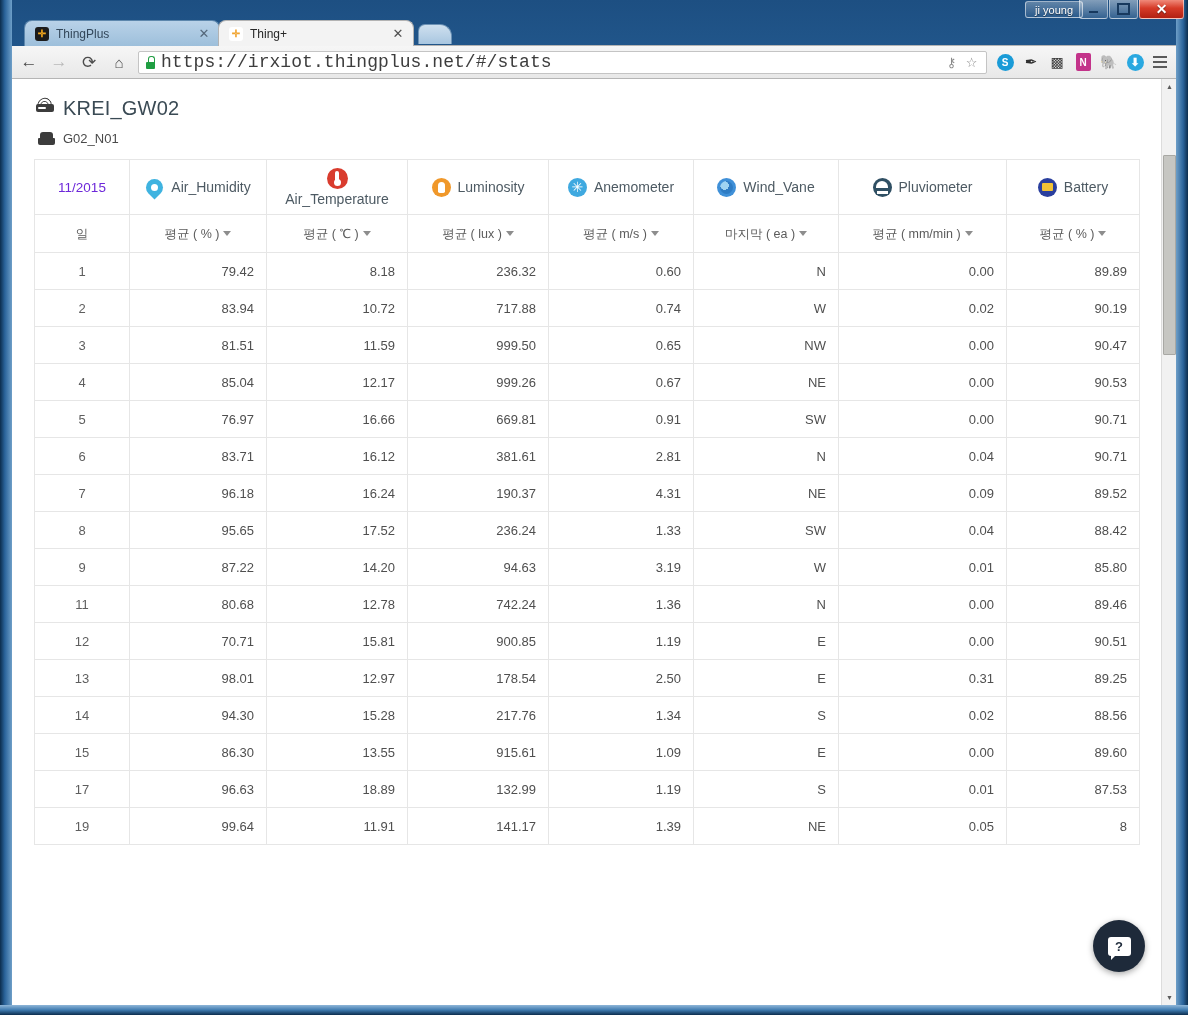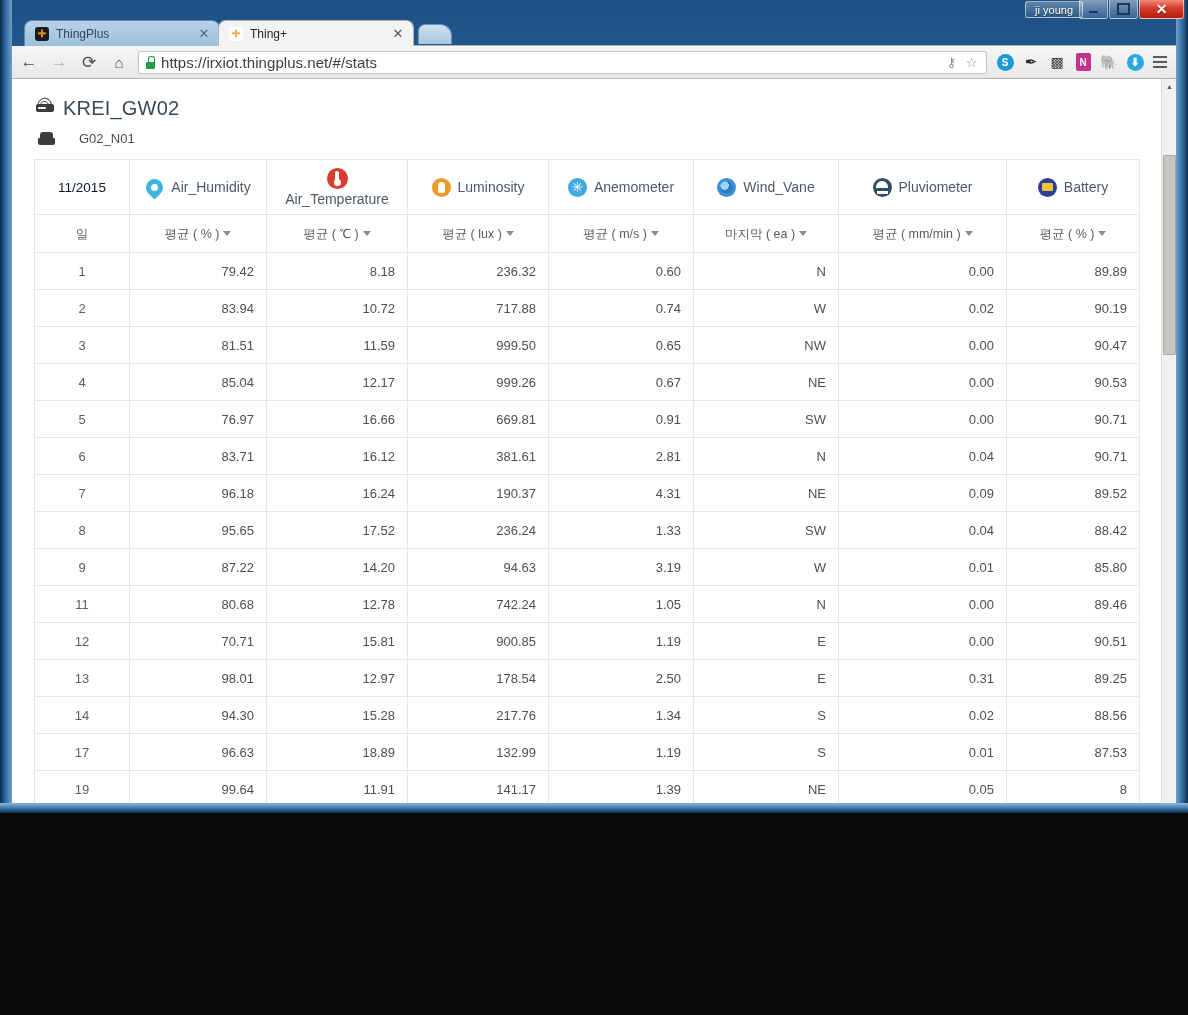--- a/index.html
+++ b/index.html
@@ -6,21 +6,21 @@
   html, body {
     width: 1188px; height: 1015px;
     overflow: hidden;
     font-family: "Liberation Sans", sans-serif;
     background: #0a0a0a;
   }
 
   
   .window {
     position: relative;
-    width: 1188px; height: 813px;
+    width: 1188px; height: 1015px;
     background: linear-gradient(180deg,#1d4f82 0%, #2f6ea8 22%, #74a6cd 52%, #a8c9e2 78%, #cfe0ee 100%);
     overflow: hidden;
     padding-left: 40px;
   }
   .glass-edge-l { position:absolute; left:0; top:0; width:12px; height:1015px;
     background: linear-gradient(90deg,#0c2d4d 0%, #2a639a 40%, #6e9fc8 100%); }
   .glass-edge-r { position:absolute; right:0; top:0; width:12px; height:1015px;
     background: linear-gradient(270deg,#0c2d4d 0%, #2a639a 40%, #6e9fc8 100%); }
   .glass-edge-b { position:absolute; left:0; bottom:0; width:1188px; height:10px;
     background: linear-gradient(0deg,#0c2d4d 0%, #3f7bb0 50%, #8fb6d8 100%); }
@@ -116,21 +116,21 @@
     background:#ffffff; border:1px solid #c4c4c4; border-radius:2px;
     display:flex; align-items:center; padding:0 4px;
   }
   .lock {
     width:11px; height:13px; flex:none; margin:0 5px 0 2px; position:relative;
   }
   .lock::before { content:""; position:absolute; left:1px; bottom:0; width:9px; height:7px;
     background:#1f9e42; border-radius:1px; }
   .lock::after { content:""; position:absolute; left:3px; top:0; width:5px; height:6px;
     border:1.6px solid #1f9e42; border-bottom:none; border-radius:3px 3px 0 0; }
-  .url { font-size:15px; color:#3d3d3d; white-space:nowrap; letter-spacing:0.05px; }
+  .url { font-size:18px; color:#3d3d3d; white-space:nowrap; letter-spacing:0.05px;font-family:Liberation Mono, monospace; }
   .omni-right { display:flex; align-items:center; margin-left:auto; padding-right:2px; }
   .omni-ic { width:17px; height:17px; margin-left:3px; display:flex; align-items:center;
     justify-content:center; font-size:13px; color:#8a8a8a; }
   .ext-bar { display:flex; align-items:center; padding-right:3px; }
   .ext {
     width:24px; height:24px; margin-left:2px; flex:none;
     display:flex; align-items:center; justify-content:center;
     font-size:13px; border-radius:3px; position:relative;
   }
   .ext-circ { width:17px; height:17px; border-radius:50%; display:flex;
@@ -145,21 +145,21 @@
     background:#ffffff; overflow:hidden;
   }
   .page {
     position:absolute; left:0; top:0; width:1149px; height:926px;
     background:#ffffff; overflow:hidden;
   }
   .content { padding:14px 22px 0 22px; }
 
   .gw-title { display:flex; gap:9px; margin:4px 0 0 2px; }
   .gw-title .label { font-size:20px; color:#3a4a54; font-weight:400; letter-spacing:0.2px; }
-  .node-row { display:flex; align-items:center; gap:24px; margin:11px 0 0 4px;text-align:center; }
+  .node-row { display:flex; align-items:center; gap:8px; margin:11px 0 0 4px;text-align:center; }
   .node-row .label { font-size:13px; color:#4a4a4a; }
 
   .ic-gateway { width:18px; height:15px; position:relative; flex:none; }
   .ic-gateway .body { position:absolute; left:0; bottom:0; width:18px; height:8px;
     background:#3c3c3c; border-radius:2px; }
   .ic-gateway .body::after { content:""; position:absolute; left:2px; top:3px;
     width:8px; height:2px; background:#fff; border-radius:1px; }
   .ic-gateway .w1, .ic-gateway .w2 {
     position:absolute; border:1.6px solid #3c3c3c; border-bottom-color:transparent;
     border-left-color:transparent; border-radius:50%; }
@@ -177,21 +177,21 @@
   table.stats th, table.stats td {
     border:1px solid #e6e6e6;
     font-weight:normal;
     background:#ffffff;
   }
   .th-sensor { height:55px; vertical-align:middle; text-align:center; padding:2px 6px; }
   .th-sub { height:38px; vertical-align:middle; text-align:center; padding:0 6px; }
   .sensor-inner { display:flex; align-items:center; justify-content:center; gap:7px; }
   .sensor-inner.stacked { flex-direction:column; gap:2px; }
   .sensor-name { font-size:14px; color:#4d5a63; white-space:nowrap; }
-  .period-label { font-size:13.5px; color:#0f172a; }
+  .period-label { font-size:13.5px; color:#6d28d9; }
   .agg { font-size:12.5px; color:#5b5b5b; white-space:nowrap; }
   .caret { display:inline-block; margin-left:4px; border-left:4px solid transparent;
     border-right:4px solid transparent; border-top:5px solid #8d8d8d;
     vertical-align:middle; }
 
   td.day { text-align:center; font-size:13px; color:#5e5e5e; height:37px; padding:0 8px; }
   td.num { text-align:right; font-size:13px; color:#4f4f4f; height:37px; padding:0 12px; }
   td.dir { text-align:right; font-size:13px; color:#4f4f4f; height:37px; padding:0 12px; }
 
   
@@ -518,21 +518,21 @@
                 <td class="num">3.19</td>
                 <td class="dir">W</td>
                 <td class="num">0.01</td>
                 <td class="num">85.80</td>
               </tr>
               <tr>
                 <td class="day">11</td>
                 <td class="num">80.68</td>
                 <td class="num">12.78</td>
                 <td class="num">742.24</td>
-                <td class="num">1.05</td>
+                <td class="num">1.36</td>
                 <td class="dir">N</td>
                 <td class="num">0.00</td>
                 <td class="num">89.46</td>
               </tr>
               <tr>
                 <td class="day">12</td>
                 <td class="num">70.71</td>
                 <td class="num">15.81</td>
                 <td class="num">900.85</td>
                 <td class="num">1.19</td>
@@ -554,20 +554,30 @@
                 <td class="day">14</td>
                 <td class="num">94.30</td>
                 <td class="num">15.28</td>
                 <td class="num">217.76</td>
                 <td class="num">1.34</td>
                 <td class="dir">S</td>
                 <td class="num">0.02</td>
                 <td class="num">88.56</td>
               </tr>
               <tr>
+                <td class="day">15</td>
+                <td class="num">86.30</td>
+                <td class="num">13.55</td>
+                <td class="num">915.61</td>
+                <td class="num">1.09</td>
+                <td class="dir">E</td>
+                <td class="num">0.00</td>
+                <td class="num">89.60</td>
+              </tr>
+              <tr>
                 <td class="day">17</td>
                 <td class="num">96.63</td>
                 <td class="num">18.89</td>
                 <td class="num">132.99</td>
                 <td class="num">1.19</td>
                 <td class="dir">S</td>
                 <td class="num">0.01</td>
                 <td class="num">87.53</td>
               </tr>
               <tr>

